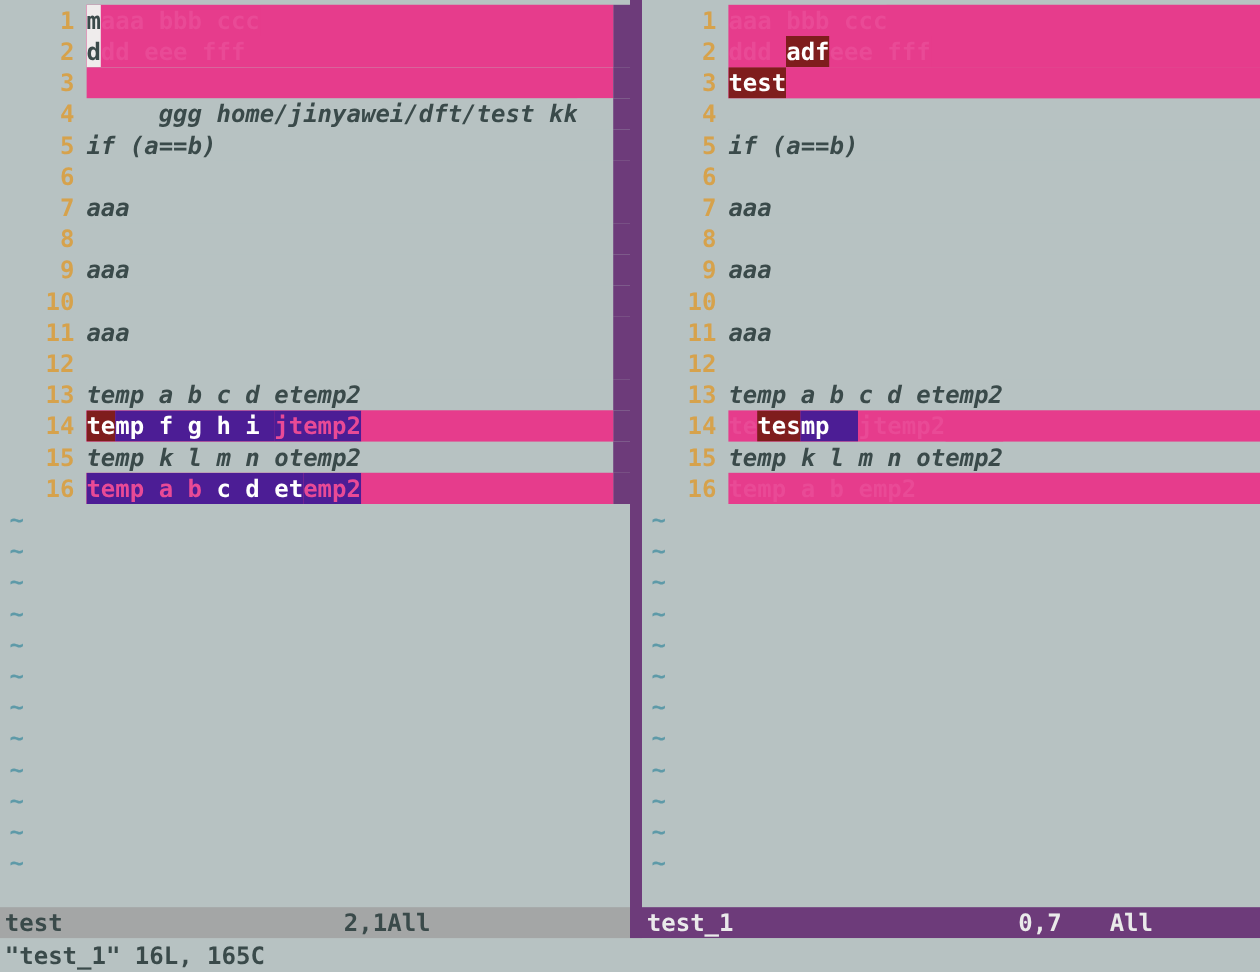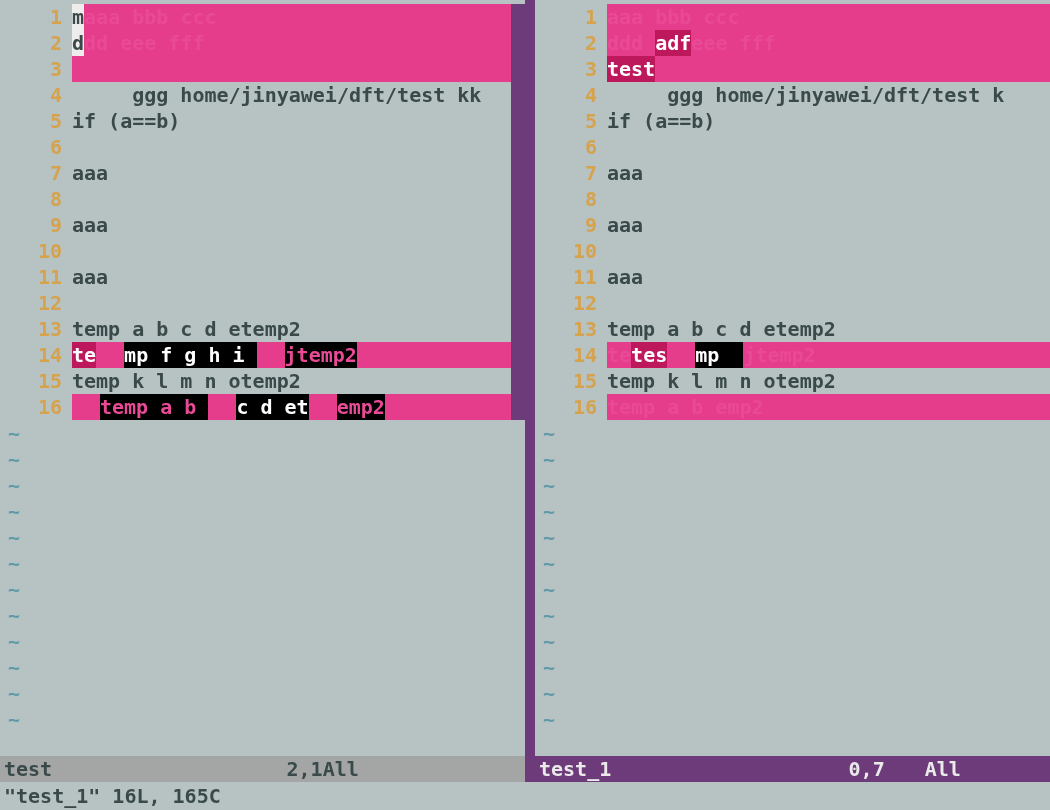--- a/index.html
+++ b/index.html
@@ -74,24 +74,24 @@
     background: #6d3b7a;
     flex-shrink: 0;
   }
 
   
   .bg-pink { background: #e63c8c; }
 
   
   .frag { display: inline-block; height: 26px; line-height: 26px; }
   .pinktext { color: #e94a96; }
-  .graytext { color: #3a4a4a; }
+  .graytext { color: #3a4a4a; font-style: italic; }
   .whitext  { color: #ffffff; }
-  .redbg    { background: #be185d; color: #ffffff; }
-  .pinkbg   { background: #000000; margin-left: 28px; }
+  .redbg    { background: #7f1d1d; color: #ffffff; }
+  .pinkbg   { background: #4c1d95; }
   .cursor   { background: #efecec; color:#3a4a4a; }
 
   .fill-pink {
     flex: 1;
     background: #e63c8c;
     height: 100%;
   }
   .fill-gray {
     flex: 1;
     background: #b7c2c2;
@@ -327,21 +327,21 @@
         <div class="row">
           <div class="gutter">3</div>
           <div class="content bg-pink">
             <span class="frag redbg">test</span>
             <span class="fill-pink"></span>
           </div>
         </div>
 
         <div class="row">
           <div class="gutter">4</div>
-          <div class="content"><span class="frag graytext">     ggg home/jinyawei/dft/test k</span><span class="fill-gray"></span></div>
+          <div class="content"><span class="fill-gray"></span></div>
         </div>
 
         <div class="row">
             <div class="gutter">5</div>
             <div class="content"><span class="frag graytext">if (a==b)</span><span class="fill-gray"></span></div>
           </div>
         <div class="row">
             <div class="gutter">6</div>
             <div class="content"><span class="frag graytext"></span><span class="fill-gray"></span></div>
           </div>

